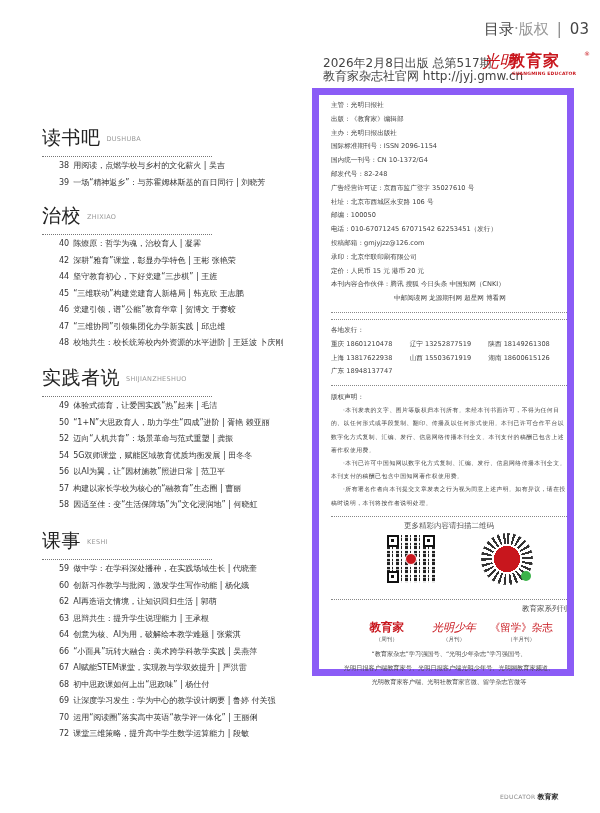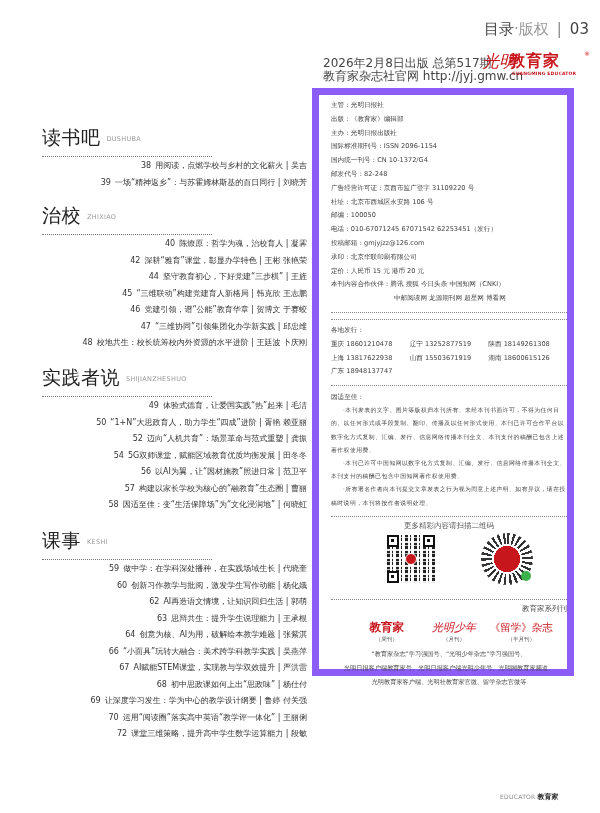--- a/index.html
+++ b/index.html
@@ -10,21 +10,21 @@
   .header-tag .cat { color: #444; }
   .header-tag .sub { color: #999; }
   .header-tag .sep { color: #888; margin: 0 8px; }
   .header-tag .page { color: #444; }
 
   
   .toc { position: absolute; left: 42px; top: 0; width: 260px; }
   .section-head { position: absolute; left: 0; width: 170px; border-bottom: 1px dotted #777; padding-bottom: 5px; }
   .section-title { font-size: 19px; color: #222; font-weight: normal; letter-spacing: 0.5px; }
   .section-en { font-size: 6.5px; color: #999; margin-left: 6px; letter-spacing: 0.3px; vertical-align: 3px; }
-  .toc-list { position: absolute; left: 0; width: 265px; text-align: right; }
+  .toc-list { position: absolute; left: 17px; width: 265px; }
   .toc-item { font-size: 8px; color: #333; line-height: 16.5px; white-space: nowrap; }
   .toc-item .num { margin-right: 4px; }
 
   
   .pubinfo { position: absolute; left: 323px; top: 57px; font-size: 12px; color: #444; line-height: 13px; }
   .logo { position: absolute; left: 482px; top: 50px; width: 110px; height: 30px; }
   .logo .brush { position: absolute; left: 0; top: 0; font-family: "DejaVu Serif", serif; font-style: italic; font-size: 17px; color: #c8161d; }
   .logo .main { position: absolute; left: 27px; top: 1px; font-size: 16px; font-weight: bold; color: #c8161d; letter-spacing: 1px; }
   .logo .reg { position: absolute; left: 102px; top: 0; font-size: 6px; color: #c8161d; }
   .logo .en { position: absolute; left: 30px; top: 21px; font-size: 4.5px; color: #c8161d; font-weight: bold; letter-spacing: 0.2px; }
@@ -140,21 +140,21 @@
 
 <div class="infobox">
   <div class="ib-inner">
     <div>
       <div class="ib-line">主管：光明日报社</div>
       <div class="ib-line">出版：《教育家》编辑部</div>
       <div class="ib-line">主办：光明日报出版社</div>
       <div class="ib-line">国际标准期刊号：ISSN 2096-1154</div>
       <div class="ib-line">国内统一刊号：CN 10-1372/G4</div>
       <div class="ib-line">邮发代号：82-248</div>
-      <div class="ib-line">广告经营许可证：京西市监广登字 31109220 号</div>
+      <div class="ib-line">广告经营许可证：京西市监广登字 35027610 号</div>
       <div class="ib-line">社址：北京市西城区永安路 106 号</div>
       <div class="ib-line">邮编：100050</div>
       <div class="ib-line">电话：010-67071245   67071542   62253451（发行）</div>
       <div class="ib-line">投稿邮箱：gmjyjzz@126.com</div>
       <div class="ib-line">承印：北京华联印刷有限公司</div>
       <div class="ib-line">定价：人民币 15 元  港币 20 元</div>
       <div class="ib-line">本刊内容合作伙伴：腾讯  搜狐  今日头条   中国知网（CNKI）</div>
       <div class="ib-line ib-indent">中邮阅读网  龙源期刊网  超星网  博看网</div>
     </div>
 
@@ -176,21 +176,21 @@
         <div class="ib-line c">湖南 18600615126</div>
       </div>
       <div class="grid3">
         <div class="ib-line c">广东 18948137747</div>
       </div>
     </div>
 
     <div class="dotsep"></div>
 
     <div>
-      <div class="cp-title">因适至佳：</div>
+      <div class="cp-title">版权声明：</div>
       <div class="cp-para">·本刊发表的文字、图片等版权归本刊所有。未经本刊书面许可，不得为任何目的、以任何形式或手段复制、翻印、传播及以任何形式使用。本刊已许可合作平台以数字化方式复制、汇编、发行、信息网络传播本刊全文。本刊支付的稿酬已包含上述著作权使用费。</div>
       <div class="cp-para">·本刊已许可中国知网以数字化方式复制、汇编、发行、信息网络传播本刊全文。本刊支付的稿酬已包含中国知网著作权使用费。</div>
       <div class="cp-para">·所有署名作者向本刊提交文章发表之行为视为同意上述声明。如有异议，请在投稿时说明，本刊将按作者说明处理。</div>
     </div>
 
     <div class="dotsep"></div>
 
     <div class="qr-title">更多精彩内容请扫描二维码</div>
     <div class="qr-row">
       <div class="qr1">

